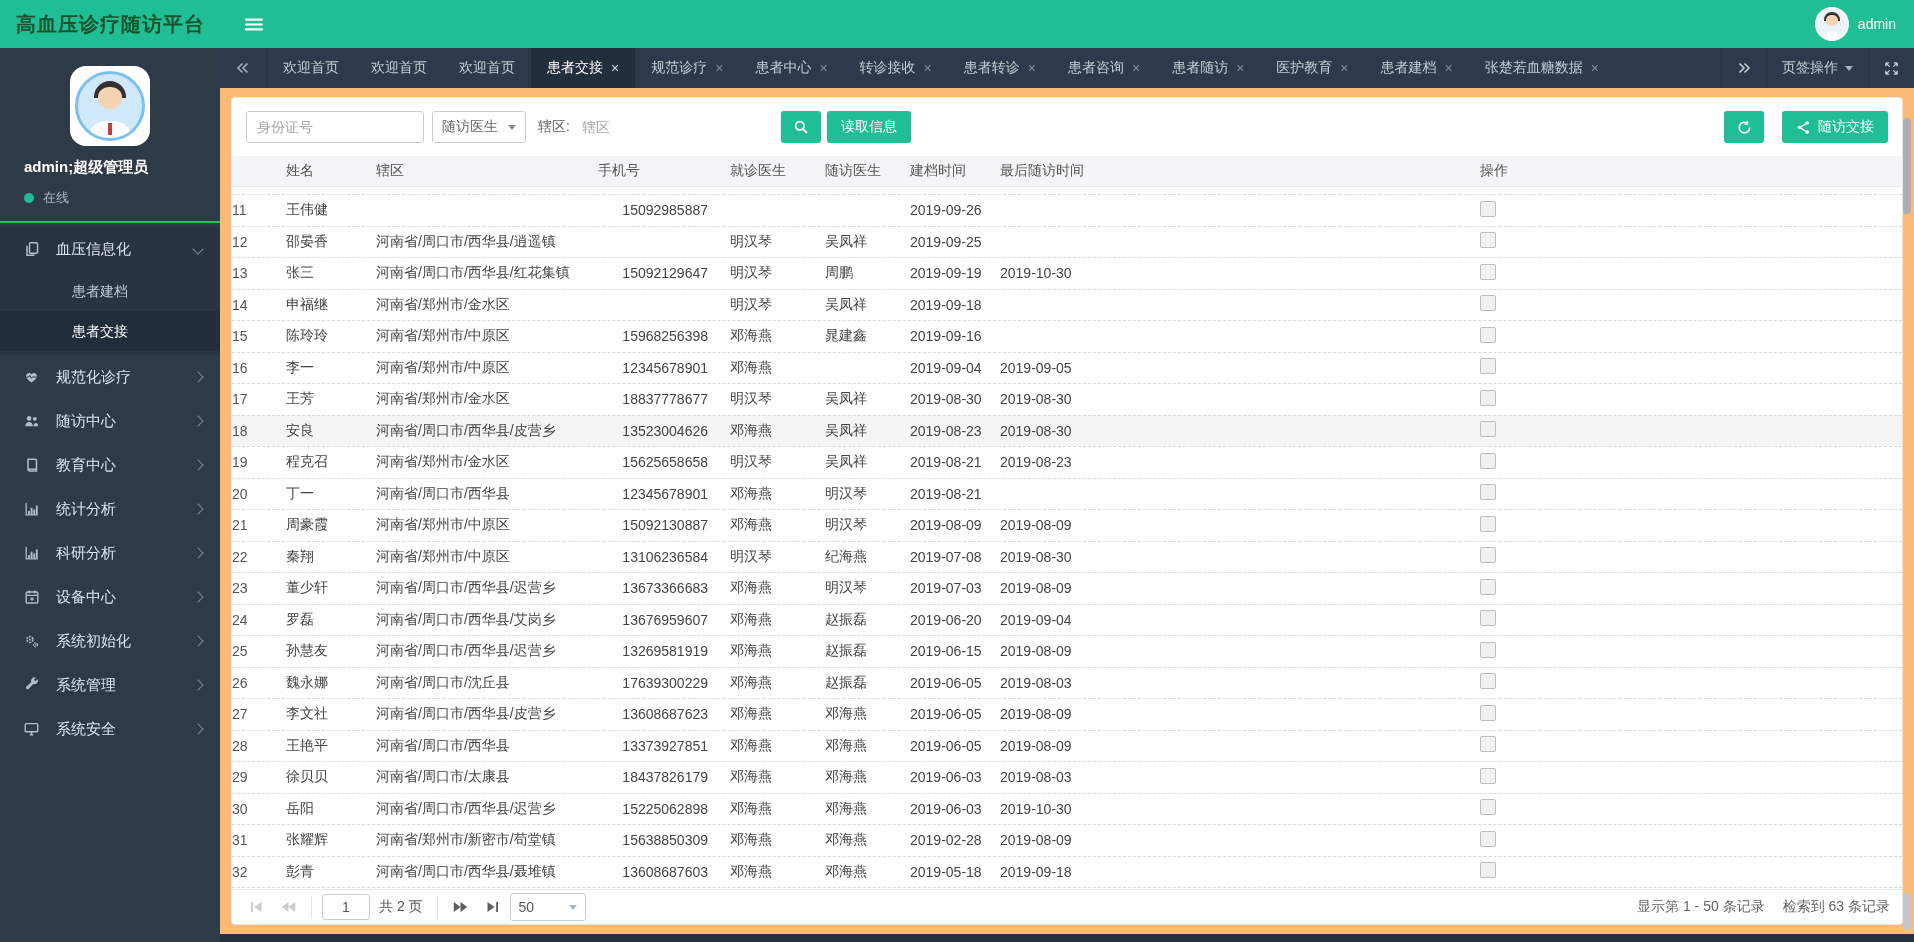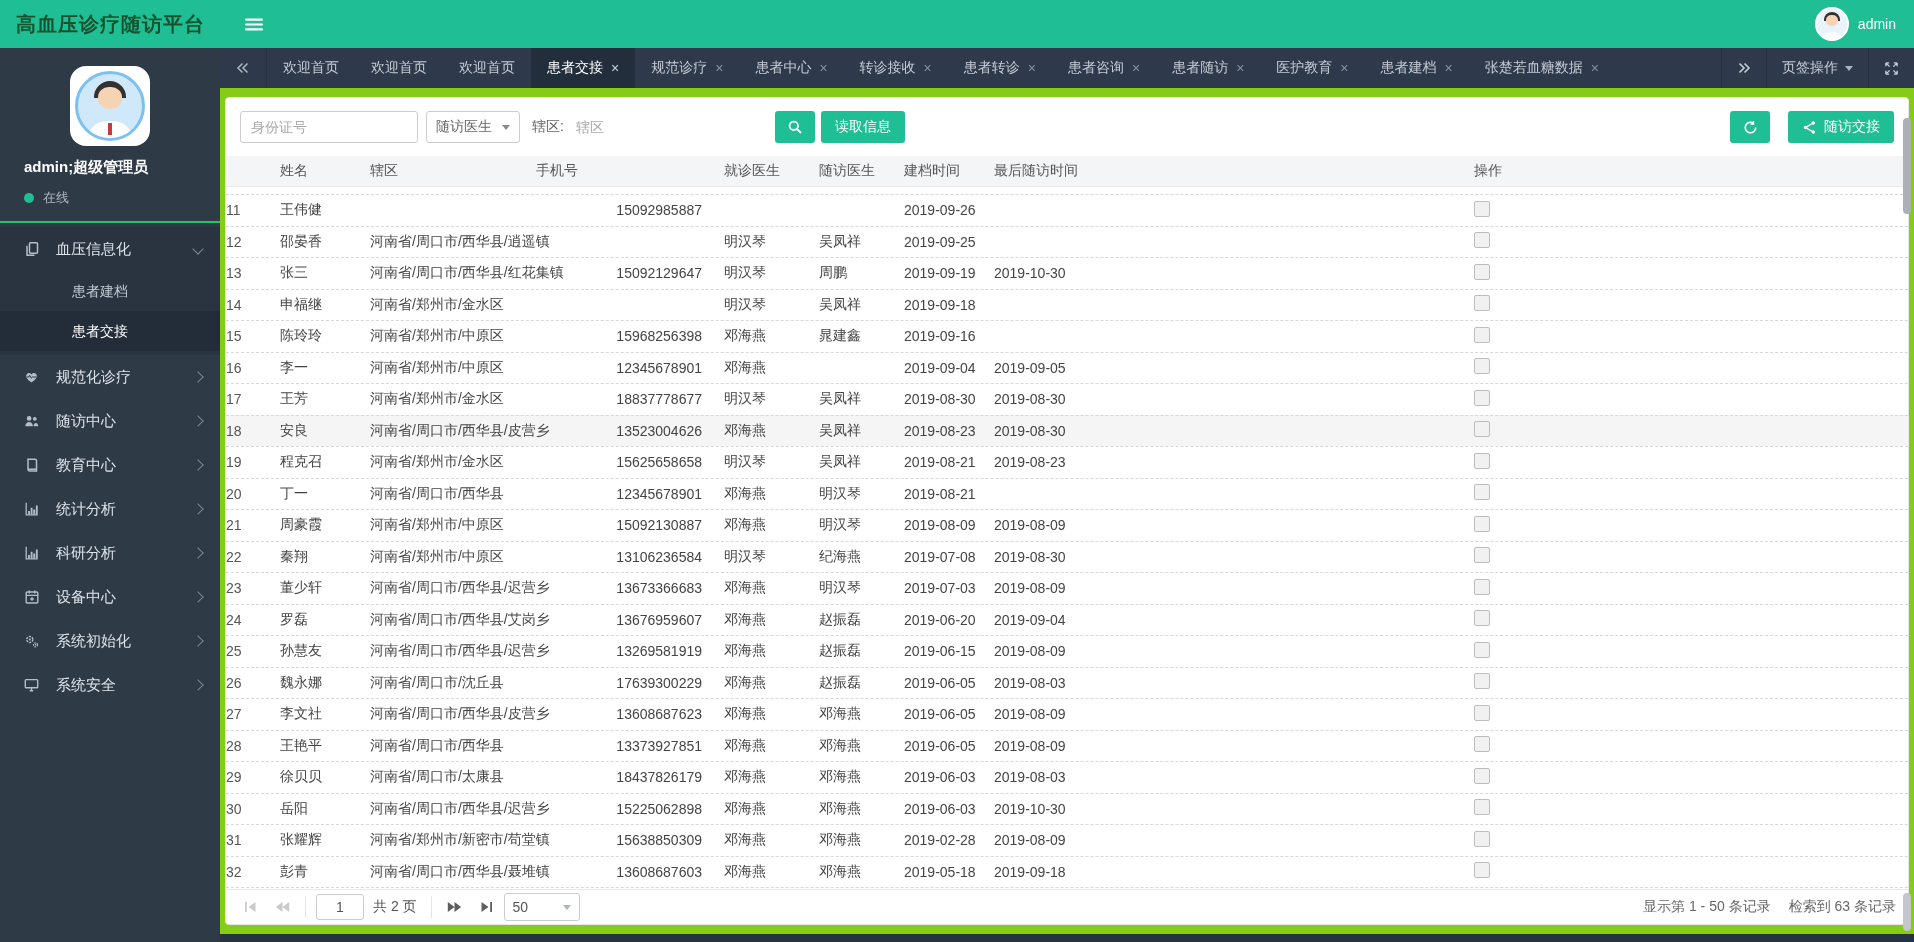--- a/index.html
+++ b/index.html
@@ -47,21 +47,21 @@
   .tab-nav.left{border-right:1px solid #27313f}
   .tab-list{display:flex;align-items:stretch;overflow:hidden;flex:1 1 auto}
   .tab{display:flex;align-items:center;gap:8px;padding:0 16px;font-size:14px;color:#c6ccd6;cursor:pointer;white-space:nowrap}
   .tab.active{background:#232e3d;color:#fff}
   .tab .x{color:#8791a0;font-size:14px;line-height:1}
   .tab.active .x{color:#cdd5e0}
   .tab-ctrl{display:flex;align-items:center;justify-content:center;padding:0 15px;border-left:1px solid #27313f;color:#c6ccd6;font-size:14px;gap:7px;cursor:pointer;flex:0 0 auto}
   .caret{width:0;height:0;border-left:4px solid transparent;border-right:4px solid transparent;border-top:5px solid #aab3bf}
 
   
-  .content{position:absolute;top:88px;left:220px;right:0;bottom:8px;background:#84cc16;padding:9px 5px;box-sizing:border-box}
+  .content{position:absolute;top:88px;left:220px;right:0;bottom:8px;background:#fdba74;padding:9px 11px;box-sizing:border-box}
   .panel{height:100%;border:1px solid #e7e7e7;border-radius:4px;display:flex;flex-direction:column;background:#fff;box-sizing:border-box;overflow:hidden}
 
   .filterbar{height:58px;display:flex;align-items:center;padding:0 14px;flex:0 0 auto}
   .txt{height:32px;border:1px solid #ccc;border-radius:3px;padding:0 10px;font-size:14px;color:#333;width:178px;box-sizing:border-box;outline:none}
   .txt::placeholder{color:#a9a9a9}
   .txt.borderless{border:none;width:205px}
   .select{width:94px;height:32px;border:1px solid #ccc;border-radius:3px;display:flex;align-items:center;justify-content:space-between;padding:0 9px;color:#666;font-size:14px;box-sizing:border-box;margin-left:8px;cursor:pointer;background:#fff}
   .select .caret{border-top-color:#8a8a8a}
   .region-label{color:#666;font-size:14px;margin-left:12px;margin-right:2px}
   .btn{height:32px;background:#1fbe94;color:#fff;border:none;border-radius:3px;font-size:14px;display:inline-flex;align-items:center;justify-content:center;padding:0 14px;gap:7px;cursor:pointer}
@@ -73,21 +73,21 @@
   
   .grid{--cols:46px 90px 174px 180px 95px 85px 90px 170px 310px 1fr}
   .grid-head{display:grid;grid-template-columns:var(--cols);background:#f4f5f6;height:30px;align-items:center;color:#555;font-size:14px;flex:0 0 auto;border-bottom:1px solid #e9e9e9}
   .grid-body{flex:1 1 auto;overflow:hidden;font-size:14px;color:#444;padding-top:7px}
   .g-row{display:grid;grid-template-columns:var(--cols);height:31.5px;align-items:center;border-top:1px dashed #d8d8d8;box-sizing:border-box}
   .g-row.hl{background:#f5f5f5}
   .gc,.hc{white-space:nowrap;overflow:visible}
   .c-idx{padding-right:16px;color:#555}
   .c-name,.c-region,.c-doc,.c-fdoc,.c-created,.c-last,.h-l{padding-left:8px}
   .c-phone{text-align:right;padding-right:14px}
-  .h-phone{text-align:left;padding-right:26px}
+  .h-phone{text-align:center;padding-right:26px}
   .c-op{padding-left:8px}
   .cbx{width:14px;height:14px;border:1px solid #bdbdbd;border-radius:2px;background:#f1f1f1;display:inline-block;cursor:pointer}
 
   
   .pager{flex:0 0 auto;height:34px;border-top:1px solid #e9e9e9;display:flex;align-items:center;padding:0 12px;color:#777;font-size:14px;gap:5px;background:#fff}
   .pbtn{width:26px;height:26px;display:flex;align-items:center;justify-content:center;cursor:pointer}
   .pbtn.dis{color:#cacaca}
   .pbtn.en{color:#5e5e5e}
   .psep{width:1px;height:22px;background:#e4e4e4;margin:0 5px}
   .page-input{width:48px;height:26px;border:1px solid #ccc;border-radius:3px;text-align:center;font-size:14px;color:#555;box-sizing:border-box;outline:none}
@@ -223,20 +223,29 @@
       <div class="side-item">
         <span class="icn">
           <svg width="17" height="16" viewBox="0 0 16 16" fill="none" stroke="currentColor">
             <circle cx="6.3" cy="6.5" r="3" stroke-width="1.5" stroke-dasharray="2.1 1.1"></circle>
             <circle cx="6.3" cy="6.5" r="1" fill="currentColor" stroke="none"></circle>
             <circle cx="12" cy="11.8" r="2" stroke-width="1.3" stroke-dasharray="1.5 0.9"></circle>
             <circle cx="12" cy="11.8" r="0.7" fill="currentColor" stroke="none"></circle>
           </svg>
         </span>
         <span class="side-label">系统初始化</span>
+        <span class="chev right"></span>
+      </div>
+      <div class="side-item">
+        <span class="icn">
+          <svg width="16" height="16" viewBox="0 0 16 16" fill="currentColor">
+            <path d="M13.6 2.1a3.6 3.6 0 0 1-4.3 4.9l-4.9 4.9a1.5 1.5 0 0 1-2.1-2.1l4.9-4.9A3.6 3.6 0 0 1 12 .6L9.9 2.7l1.5 1.5z"></path>
+          </svg>
+        </span>
+        <span class="side-label">系统管理</span>
         <span class="chev right"></span>
       </div>
       <div class="side-item">
         <span class="icn">
           <svg width="17" height="16" viewBox="0 0 16 16" fill="none" stroke="currentColor" stroke-width="1.4">
             <rect x="1.8" y="2.6" width="12.4" height="8.2" rx="0.8"></rect>
             <path d="M6.3 13.8h3.4M8 11v2.6"></path>
           </svg>
         </span>
         <span class="side-label">系统安全</span>

